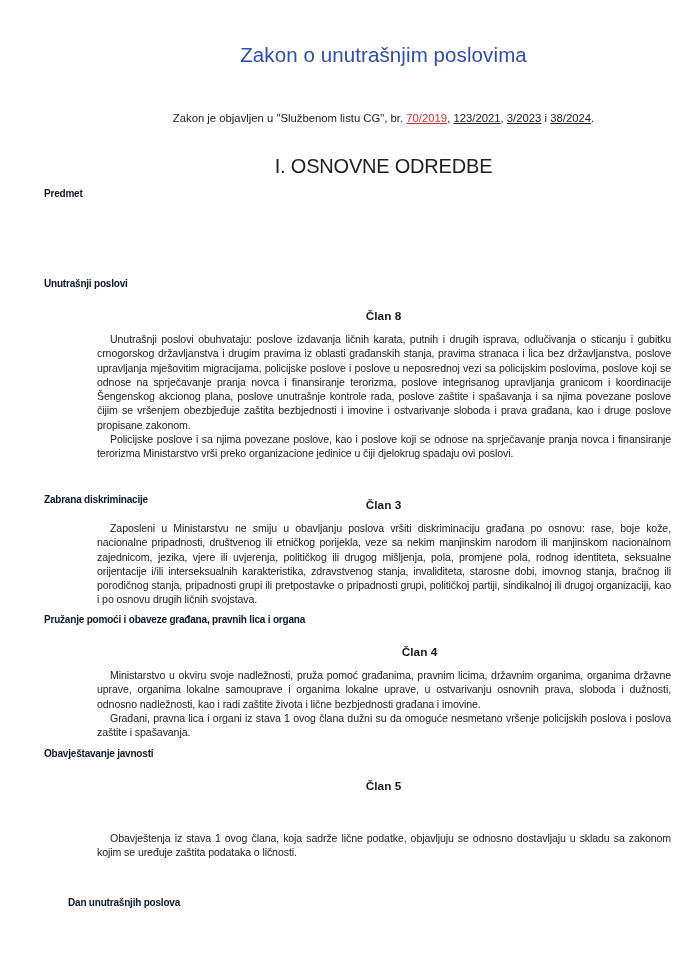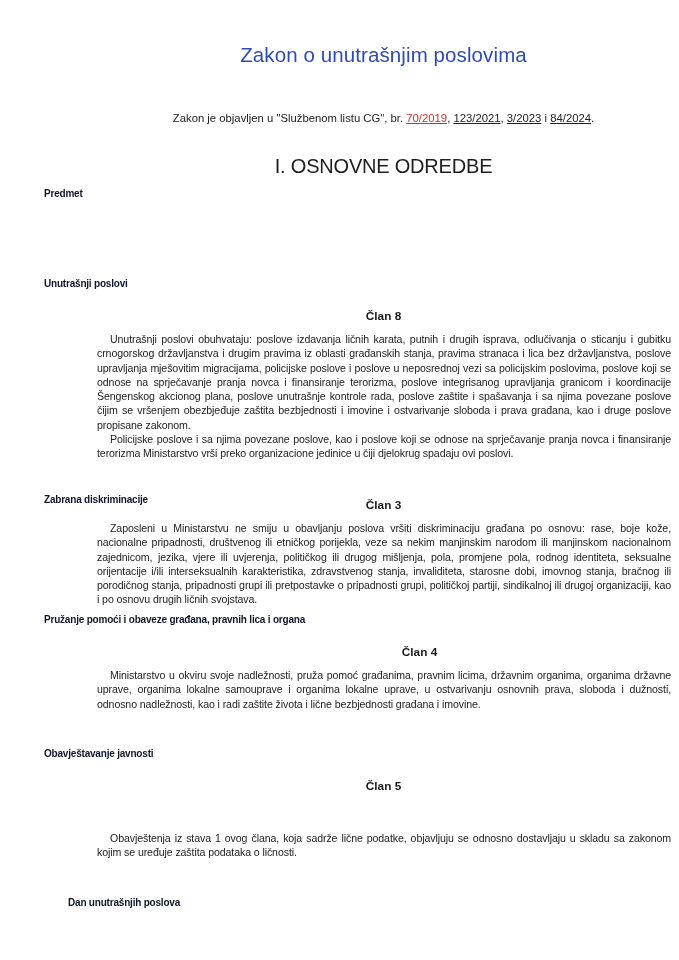--- a/index.html
+++ b/index.html
@@ -43,39 +43,40 @@
 <div class="page">
 
   <div class="title">Zakon o unutrašnjim poslovima</div>
 
   <div class="published">
     <span>Zakon je objavljen u "Službenom listu CG", br.</span>
     <a class="red">70/2019</a><span>,</span>
     <a>123/2021</a><span>,</span>
     <a>3/2023</a>
     <span>i</span>
-    <a>84/2024</a><span>.</span>
+    <a>38/2024</a><span>.</span>
   </div>
 
   <div class="h-part" style="top:155px;">I. OSNOVNE ODREDBE</div>
 
   <div class="h-sec" style="top:188px;">Predmet</div>
 
   <div class="h-sec" style="top:278px;">Unutrašnji poslovi</div>
   <div class="h-art" style="top:309px;">Član 8</div>
   <div class="para" style="top:332px;">Unutrašnji poslovi obuhvataju: poslove izdavanja ličnih karata, putnih i drugih isprava, odlučivanja o sticanju i gubitku crnogorskog državljanstva i drugim pravima iz oblasti građanskih stanja, pravima stranaca i lica bez državljanstva, poslove upravljanja mješovitim migracijama, policijske poslove i poslove u neposrednoj vezi sa policijskim poslovima, poslove koji se odnose na sprječavanje pranja novca i finansiranje terorizma, poslove integrisanog upravljanja granicom i koordinacije Šengenskog akcionog plana, poslove unutrašnje kontrole rada, poslove zaštite i spašavanja i sa njima povezane poslove čijim se vršenjem obezbjeđuje zaštita bezbjednosti i imovine i ostvarivanje sloboda i prava građana, kao i druge poslove propisane zakonom.</div>
   <div class="para" style="top:432px;">Policijske poslove i sa njima povezane poslove, kao i poslove koji se odnose na sprječavanje pranja novca i finansiranje terorizma Ministarstvo vrši preko organizacione jedinice u čiji djelokrug spadaju ovi poslovi.</div>
 
   <div class="h-sec" style="top:494px;">Zabrana diskriminacije</div>
   <div class="h-art" style="top:498px;">Član 3</div>
   <div class="para" style="top:521px;">Zaposleni u Ministarstvu ne smiju u obavljanju poslova vršiti diskriminaciju građana po osnovu: rase, boje kože, nacionalne pripadnosti, društvenog ili etničkog porijekla, veze sa nekim manjinskim narodom ili manjinskom nacionalnom zajednicom, jezika, vjere ili uvjerenja, političkog ili drugog mišljenja, pola, promjene pola, rodnog identiteta, seksualne orijentacije i/ili interseksualnih karakteristika, zdravstvenog stanja, invaliditeta, starosne dobi, imovnog stanja, bračnog ili porodičnog stanja, pripadnosti grupi ili pretpostavke o pripadnosti grupi, političkoj partiji, sindikalnoj ili drugoj organizaciji, kao i po osnovu drugih ličnih svojstava.</div>
 
   <div class="h-sec" style="top:614px;">Pružanje pomoći i obaveze građana, pravnih lica i organa</div>
   <div class="h-art" style="top:645px;padding-left:36px;">Član 4</div>
   <div class="para" style="top:668px;">Ministarstvo u okviru svoje nadležnosti, pruža pomoć građanima, pravnim licima, državnim organima, organima državne uprave, organima lokalne samouprave i organima lokalne uprave, u ostvarivanju osnovnih prava, sloboda i dužnosti, odnosno nadležnosti, kao i radi zaštite života i lične bezbjednosti građana i imovine.</div>
+  <div class="para" style="top:711px;">Građani, pravna lica i organi iz stava 1 ovog člana dužni su da omoguće nesmetano vršenje policijskih poslova i poslova zaštite i spašavanja.</div>
 
   <div class="h-sec" style="top:748px;">Obavještavanje javnosti</div>
   <div class="h-art" style="top:779px;">Član 5</div>
   <div class="para" style="top:831px;">Obavještenja iz stava 1 ovog člana, koja sadrže lične podatke, objavljuju se odnosno dostavljaju u skladu sa zakonom kojim se uređuje zaštita podataka o ličnosti.</div>
 
   <div class="h-sec" style="top:897px;padding-left:24px;">Dan unutrašnjih poslova</div>
 
 </div>
 
 </body></html>

